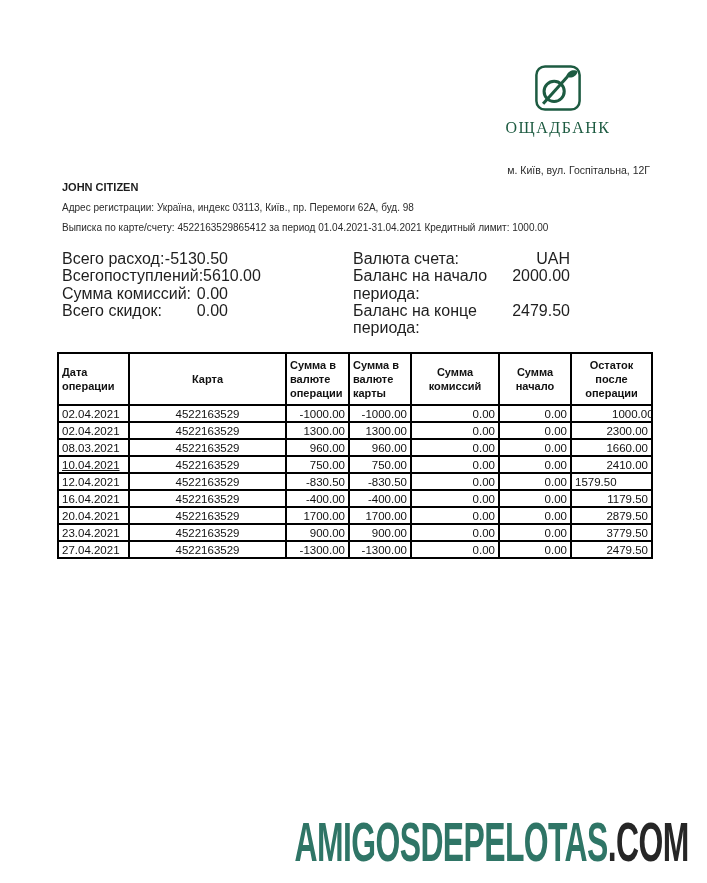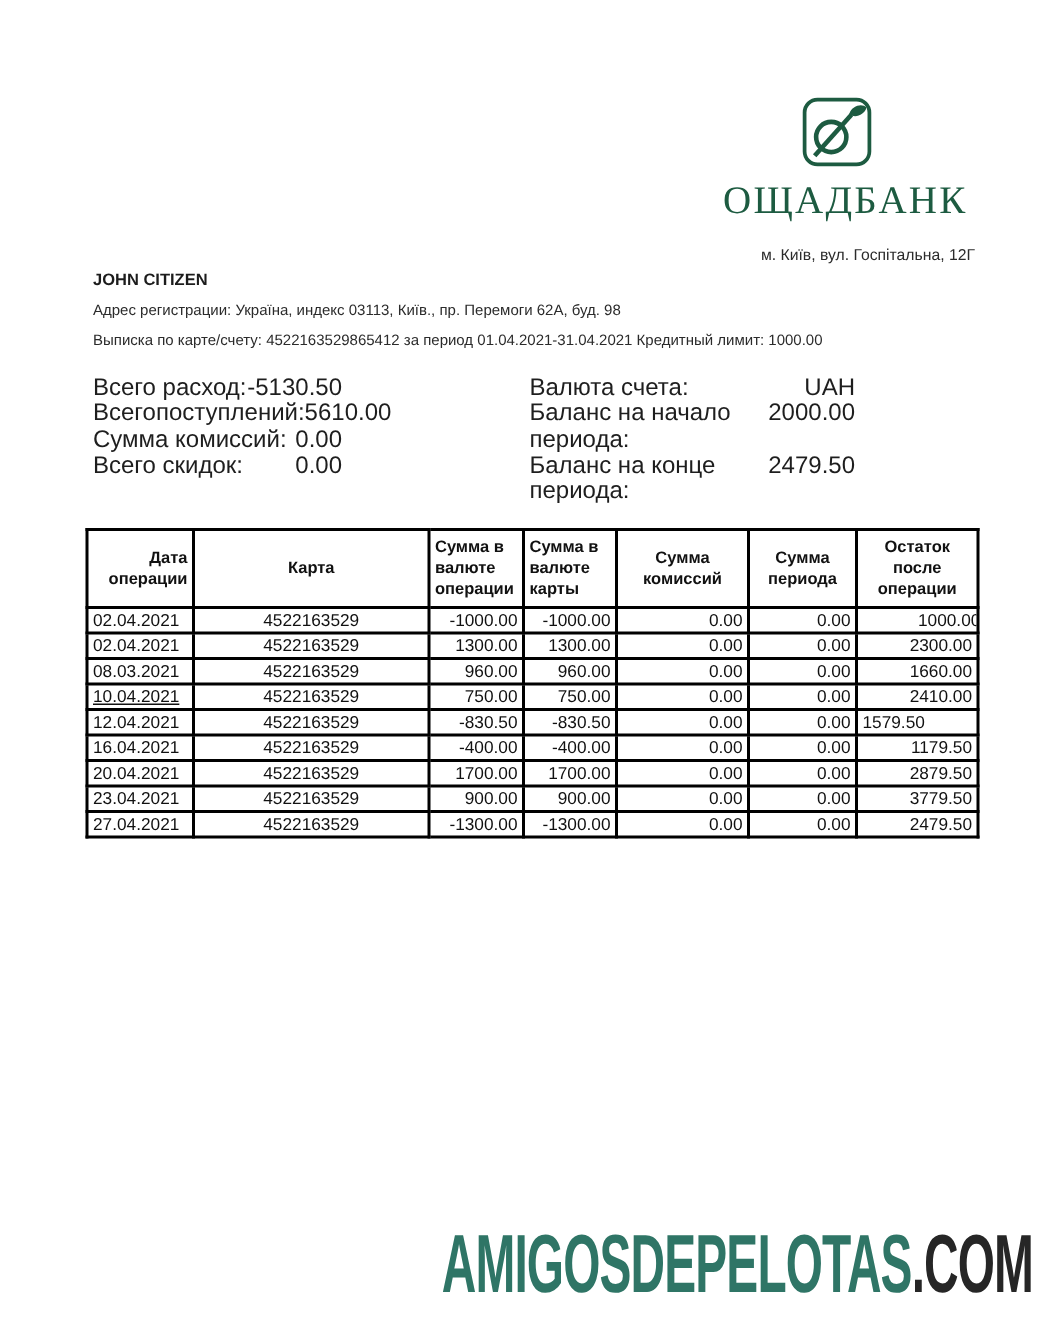--- a/index.html
+++ b/index.html
@@ -18,21 +18,21 @@
   .logo-block {
     position: absolute;
     top: 64px;
     left: 482px;
     width: 152px;
     text-align: center;
   }
   .logo-mark { display: block; margin: 0 auto 7px auto; }
   .bank-name {
     font-family: "Liberation Serif", serif;
-    font-size: 26px;
+    font-size: 16px;
     letter-spacing: 1.5px;
     color: #1d5b41;
     white-space: nowrap;
   }
 
   
   .bank-address {
     position: absolute;
     top: 164px;
     right: 57px;
@@ -170,26 +170,26 @@
       <col style="width:71px">
         <col style="width:157px">
         <col style="width:63px">
       <col style="width:62px">
         <col style="width:88px">
         <col style="width:72px">
       <col style="width:81px">
     </colgroup>
     <thead>
       <tr>
-          <th style="text-align: right; border-radius: 14px;">Дата операции</th>
+          <th style="text-align: left; border-radius: 14px;">Дата операции</th>
           <th style="text-align: center;">Карта</th>
           <th style="text-align: left;">Сумма в валюте операции</th>
           <th style="text-align: left;">Сумма в валюте карты</th>
           <th style="text-align: center;">Сумма комиссий</th>
-          <th style="text-align: center;">Сумма периода</th>
+          <th style="text-align: center;">Сумма начало</th>
           <th style="text-align: center;">Остаток после операции</th>
         </tr>
     </thead>
     <tbody>
         <tr>
           <td style="text-align: left;">02.04.2021</td>
           <td style="text-align: center;">4522163529</td>
           <td style="text-align: right;">-1000.00</td>
           <td style="text-align: right;">-1000.00</td>
           <td style="text-align: right;">0.00</td>

